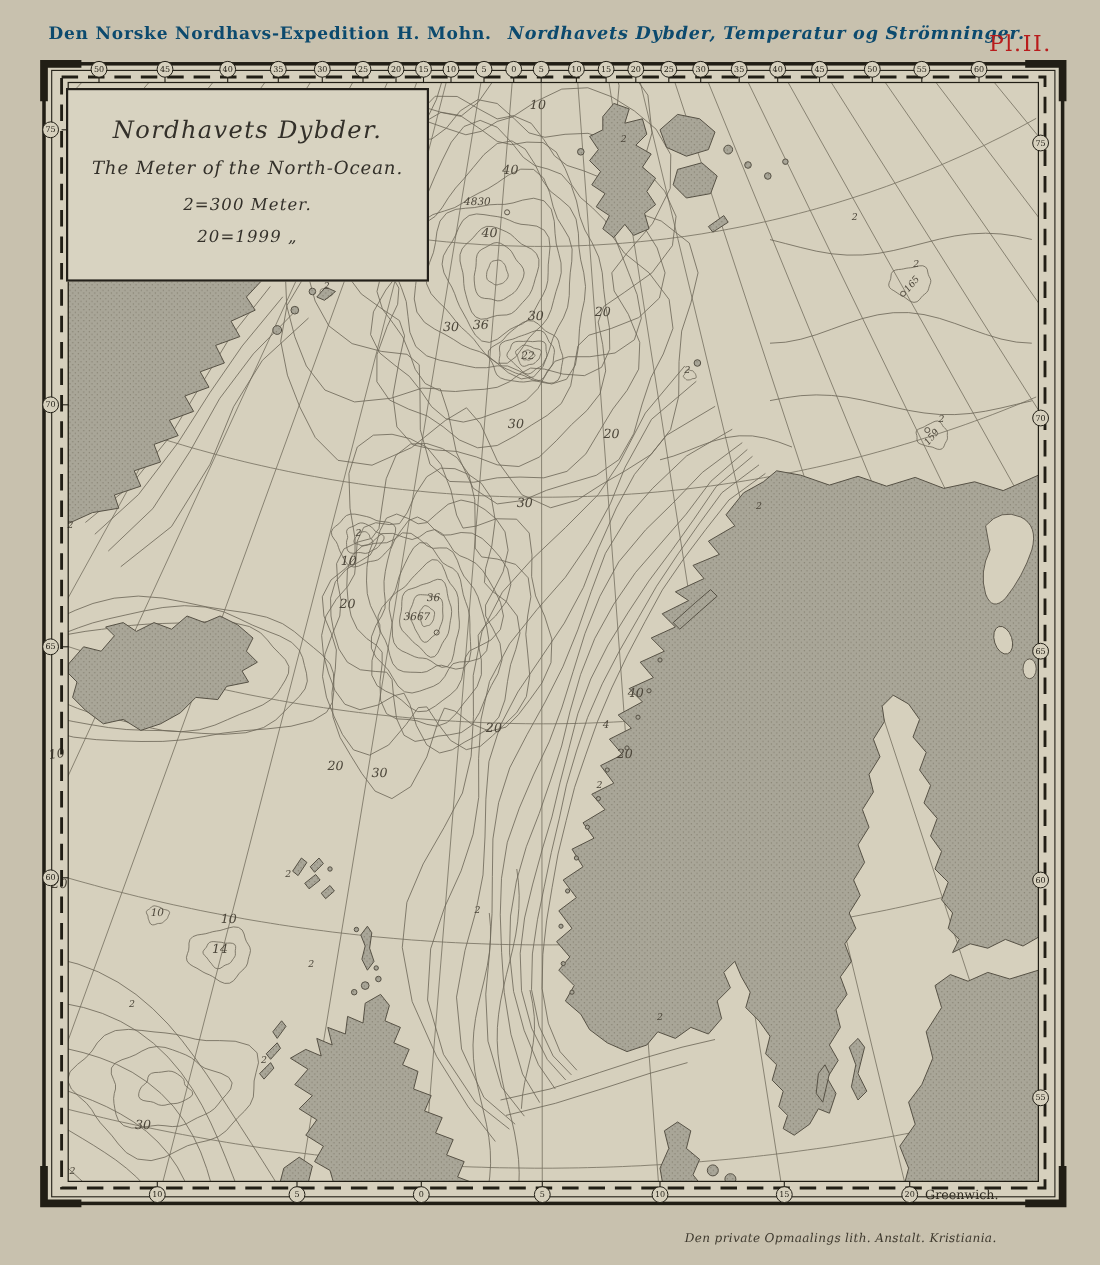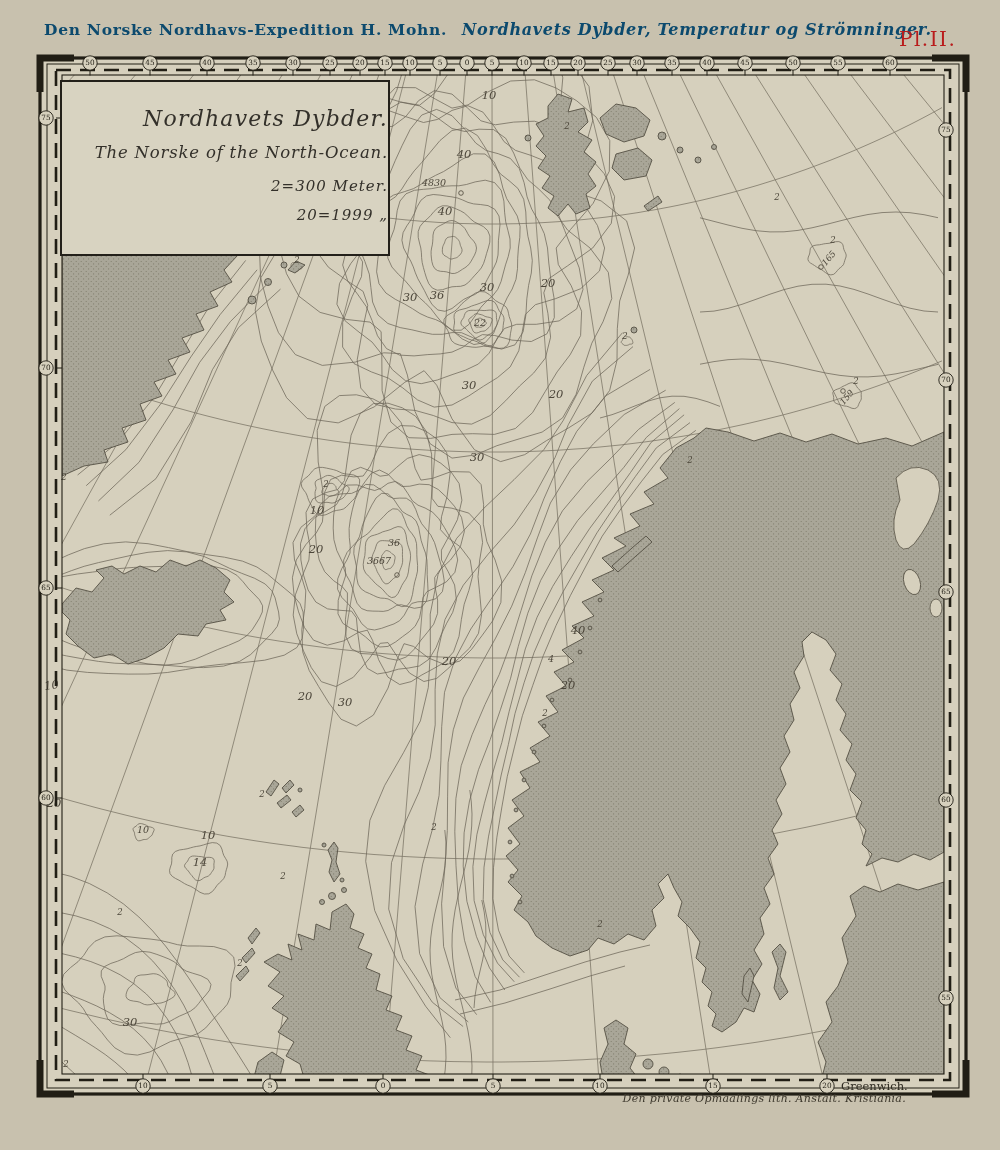--- a/index.html
+++ b/index.html
@@ -15,29 +15,29 @@
     font-size:15.5px;letter-spacing:.7px;color:#0c4a6e;white-space:nowrap;
   }
   .hdr .roman{font-weight:600;}
   .hdr .ital{font-style:italic;font-weight:600;margin-left:9px;font-size:16px;}
   .plate{
     position:absolute;left:899px;top:27px;font-size:20px;letter-spacing:1.5px;color:#b91c1c;
   }
   .legend{
     position:absolute;left:60px;top:80px;width:330px;height:176px;box-sizing:border-box;
     background:#d8d3c1;border:2.6px solid #23201a;
-    display:flex;flex-direction:column;align-items:flex-end;
+    display:flex;flex-direction:column;align-items:center;
     padding-top:24px;color:#33302a;
   }
   .legend .l1{font-style:italic;font-size:22px;letter-spacing:1.2px;}
   .legend .l2{font-style:italic;font-size:16.5px;margin-top:12px;letter-spacing:.8px;}
   .legend .l3{font-style:italic;font-size:15px;margin-top:15px;letter-spacing:1px;}
   .legend .l4{font-style:italic;font-size:15px;margin-top:11px;letter-spacing:1px;}
   .imprint{
-    position:absolute;right:94px;top:1092px;
+    position:absolute;right:94px;top:1119px;
     font-style:italic;font-size:11px;color:#3d382d;letter-spacing:.3px;
   }
 </style>
 </head>
 <body>
 
 <div class="map-page">
 
   <div class="hdr">
     <span class="roman">Den Norske Nordhavs-Expedition H. Mohn.</span>
@@ -408,19 +408,19 @@
         <text x="946" y="802.4" font-size="7.3" text-anchor="middle" fill="#211e15" stroke="none" font-family="DejaVu Serif, serif">60</text>
         <line x1="944" y1="998" x2="950" y2="998" stroke-width="1"></line>
         <circle cx="946" cy="998" r="7.2" fill="#d6d0bd" stroke="#211e15" stroke-width="0.9"></circle>
         <text x="946" y="1000.4" font-size="7.3" text-anchor="middle" fill="#211e15" stroke="none" font-family="DejaVu Serif, serif">55</text>
         <text x="841" y="1090" font-size="11.5" fill="#2e2a20" stroke="none" font-family="DejaVu Serif, serif">Greenwich.</text>
       </g>
     </svg>
 
   <div class="legend">
     <div class="l1">Nordhavets Dybder.</div>
-    <div class="l2">The Norske of the North-Ocean.</div>
+    <div class="l2">The Meter of the North-Ocean.</div>
     <div class="l3">2=300 Meter.</div>
     <div class="l4">20=1999 „</div>
   </div>
 
   <div class="imprint">Den private Opmaalings lith. Anstalt. Kristiania.</div>
 </div>
 
 </body></html>

